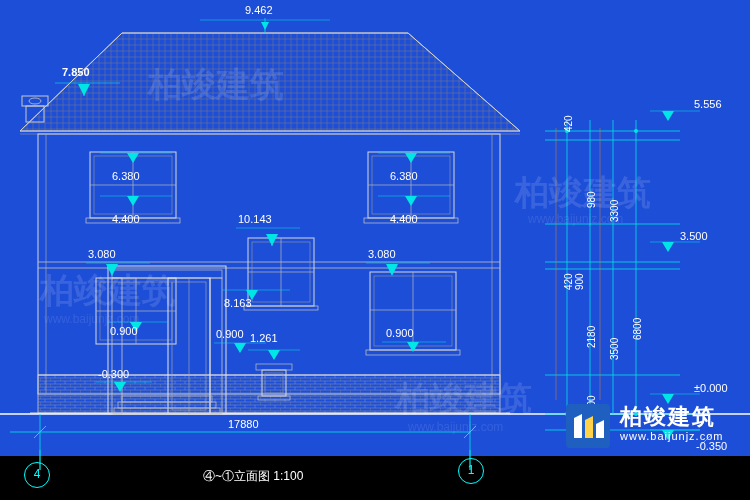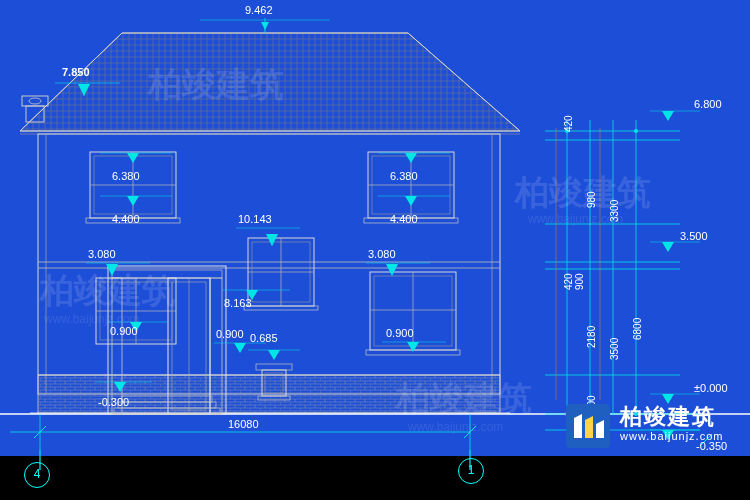--- a/index.html
+++ b/index.html
@@ -232,46 +232,47 @@
 
   <div class="lbl" style="left:112px;top:170px;">6.380</div>
   <div class="lbl" style="left:112px;top:213px;">4.400</div>
   <div class="lbl" style="left:390px;top:170px;">6.380</div>
   <div class="lbl" style="left:390px;top:213px;">4.400</div>
 
   <div class="lbl" style="left:238px;top:213px;">10.143</div>
   <div class="lbl" style="left:88px;top:248px;">3.080</div>
   <div class="lbl" style="left:368px;top:248px;">3.080</div>
   <div class="lbl" style="left:224px;top:297px;">8.163</div>
-  <div class="lbl" style="left:250px;top:332px;">0.685</div>
+  <div class="lbl" style="left:250px;top:332px;">1.261</div>
   <div class="lbl" style="left:216px;top:328px;">0.900</div>
   <div class="lbl" style="left:110px;top:325px;">0.900</div>
   <div class="lbl" style="left:386px;top:327px;">0.900</div>
-  <div class="lbl" style="left:98px;top:368px;margin-top:28px;">-0.300</div>
-
-  <div class="lbl" style="left:228px;top:418px;">16080</div>
-
-  <div class="lbl" style="left:694px;top:98px;">6.800</div>
+  <div class="lbl" style="left:98px;top:368px;">-0.300</div>
+
+  <div class="lbl" style="left:228px;top:418px;">17880</div>
+
+  <div class="lbl" style="left:694px;top:98px;">5.556</div>
   <div class="lbl" style="left:680px;top:230px;">3.500</div>
   <div class="lbl" style="left:694px;top:382px;">±0.000</div>
   <div class="lbl" style="left:696px;top:440px;">-0.350</div>
 
   <div class="lbl sm rot" style="left:563px;top:132px;transform:rotate(-90deg);transform-origin:left top;">420</div>
   <div class="lbl sm rot" style="left:586px;top:208px;transform:rotate(-90deg);transform-origin:left top;">980</div>
   <div class="lbl sm rot" style="left:609px;top:222px;transform:rotate(-90deg);transform-origin:left top;">3300</div>
   <div class="lbl sm rot" style="left:563px;top:290px;transform:rotate(-90deg);transform-origin:left top;">420</div>
   <div class="lbl sm rot" style="left:574px;top:290px;transform:rotate(-90deg);transform-origin:left top;">900</div>
   <div class="lbl sm rot" style="left:586px;top:348px;transform:rotate(-90deg);transform-origin:left top;">2180</div>
   <div class="lbl sm rot" style="left:609px;top:360px;transform:rotate(-90deg);transform-origin:left top;">3500</div>
   <div class="lbl sm rot" style="left:586px;top:412px;transform:rotate(-90deg);transform-origin:left top;">900</div>
   <div class="lbl sm rot" style="left:632px;top:340px;transform:rotate(-90deg);transform-origin:left top;">6800</div>
 
   <div class="circ" style="left:24px;top:462px;width:24px;height:24px;line-height:23px;">4</div>
   <div class="circ" style="left:458px;top:458px;width:24px;height:24px;line-height:23px;">1</div>
 
+  <div class="title" style="left:203px;top:468px;">④~①立面图 1:100</div>
 
   <div class="wm" style="left:148px;top:62px;font-size:34px;">柏竣建筑</div>
   <div class="wm" style="left:515px;top:170px;font-size:34px;">柏竣建筑</div>
   <div class="wm2" style="left:528px;top:212px;">www.baijunjz.com</div>
   <div class="wm" style="left:40px;top:268px;font-size:34px;">柏竣建筑</div>
   <div class="wm2" style="left:44px;top:312px;">www.baijunjz.com</div>
   <div class="wm" style="left:396px;top:376px;font-size:34px;">柏竣建筑</div>
   <div class="wm2" style="left:408px;top:420px;">www.baijunjz.com</div>
 
   <div class="logo">

